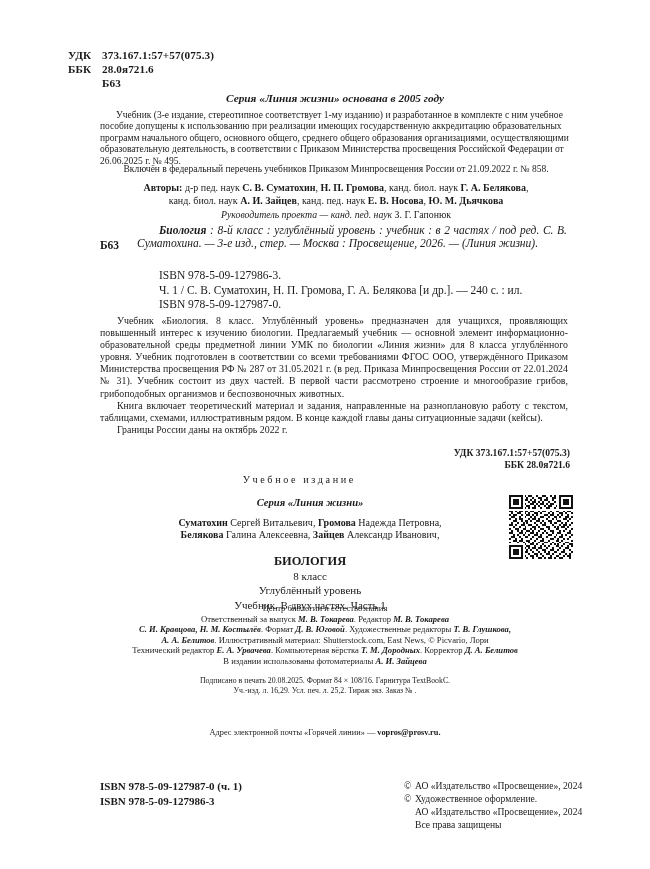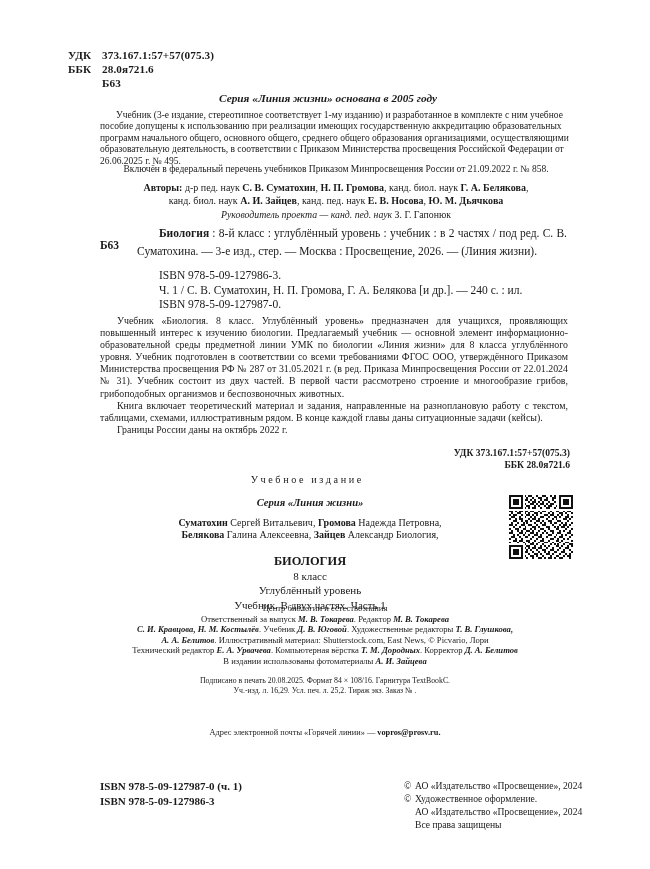--- a/index.html
+++ b/index.html
@@ -34,21 +34,21 @@
     font-weight: bold;
     letter-spacing: 0.1px;
   }
   #udk-block .row { white-space: pre; }
   #udk-block .lbl { display: inline-block; width: 34px; }
   #udk-block .b63 { margin-left: 34px; display: block; }
 
   
   #series-line {
     position: absolute;
-    left: 93px;
+    left: 100px;
     top: 92px;
     width: 470px;
     text-align: center;
     font-size: 11.3px;
     font-style: italic;
     font-weight: bold;
   }
 
   
   #approval-para {
@@ -99,24 +99,25 @@
     top: 239px;
     font-size: 11.5px;
     font-weight: bold;
   }
   #biblio {
     position: absolute;
     left: 137px;
     top: 224px;
     width: 430px;
     font-size: 11.5px;
-    line-height: 18px;
+    line-height: 13px;
     text-align: justify;
     text-align-last: left;
     text-indent: 22px;
+    font-style: italic;
   }
   #biblio .ttl { font-weight: bold; }
   #isbn-list {
     position: absolute;
     left: 137px;
     top: 268px;
     width: 430px;
     font-size: 11.5px;
     line-height: 14.6px;
   }
@@ -147,21 +148,21 @@
     width: 190px;
     font-size: 9.6px;
     line-height: 11.6px;
     font-weight: bold;
     text-align: right;
   }
 
   
   #ed-heading {
     position: absolute;
-    left: 96px;
+    left: 88px;
     top: 474px;
     width: 420px;
     text-align: center;
     font-size: 10.2px;
     letter-spacing: 2.6px;
     text-indent: 2.6px;
   }
   #ed-series {
     position: absolute;
     left: 100px;
@@ -312,21 +313,21 @@
 
   <div id="udk-repeat">
     <div>УДК 373.167.1:57+57(075.3)</div>
     <div>ББК 28.0я721.6</div>
   </div>
 
   <div id="ed-heading">Учебное издание</div>
   <div id="ed-series">Серия «Линия жизни»</div>
   <div id="ed-authors">
     <div><span class="sn">Суматохин</span><span> Сергей Витальевич, </span><span class="sn">Громова</span><span> Надежда Петровна,</span></div>
-    <div><span class="sn">Белякова</span><span> Галина Алексеевна, </span><span class="sn">Зайцев</span><span> Александр Биология,</span></div>
+    <div><span class="sn">Белякова</span><span> Галина Алексеевна, </span><span class="sn">Зайцев</span><span> Александр Иванович,</span></div>
   </div>
 
   <div id="qr-code">
     <svg width="64" height="92" viewBox="0 0 33 33" shape-rendering="crispEdges">
       <rect width="33" height="33" fill="#ffffff"></rect>
       <g fill="#111111">
         <rect x="0" y="0" width="7" height="1"></rect>
           <rect x="0" y="0" width="1" height="7"></rect>
         <rect x="6" y="0" width="1" height="7"></rect>
           <rect x="0" y="6" width="7" height="1"></rect>
@@ -632,21 +633,21 @@
   <div id="big-title">
     <div class="t1">БИОЛОГИЯ</div>
     <div class="t2">8 класс</div>
     <div class="t3">Углублённый уровень</div>
     <div class="t4">Учебник. В двух частях. Часть 1</div>
   </div>
 
   <div id="credits">
     <span class="ln">Центр биологии и естествознания</span>
     <span class="ln"><span>Ответственный за выпуск </span><span class="bi">М. В. Токарева</span><span>. Редактор </span><span class="bi">М. В. Токарева</span></span>
-    <span class="ln"><span class="bi">С. И. Кравцова, Н. М. Костылёв</span><span>. Учебник </span><span class="bi">Д. В. Юговой</span><span>. Художественные редакторы </span><span class="bi">Т. В. Глушкова,</span></span>
+    <span class="ln"><span class="bi">С. И. Кравцова, Н. М. Костылёв</span><span>. Формат </span><span class="bi">Д. В. Юговой</span><span>. Художественные редакторы </span><span class="bi">Т. В. Глушкова,</span></span>
     <span class="ln"><span class="bi">А. А. Белитов</span><span>. Иллюстративный материал: Shutterstock.com, East News, © Picvario, Лори</span></span>
     <span class="ln"><span>Технический редактор </span><span class="bi">Е. А. Урвачева</span><span>. Компьютерная вёрстка </span><span class="bi">Т. М. Дородных</span><span>. Корректор </span><span class="bi">Д. А. Белитов</span></span>
     <span class="ln"><span>В издании использованы фотоматериалы </span><span class="bi">А. И. Зайцева</span></span>
   </div>
 
   <div id="imprint">
     <span class="ln">Подписано в печать 20.08.2025. Формат 84 × 108/16. Гарнитура TextBookC.</span>
     <span class="ln">Уч.-изд. л. 16,29. Усл. печ. л. 25,2. Тираж        экз. Заказ №                .</span>
   </div>
 

